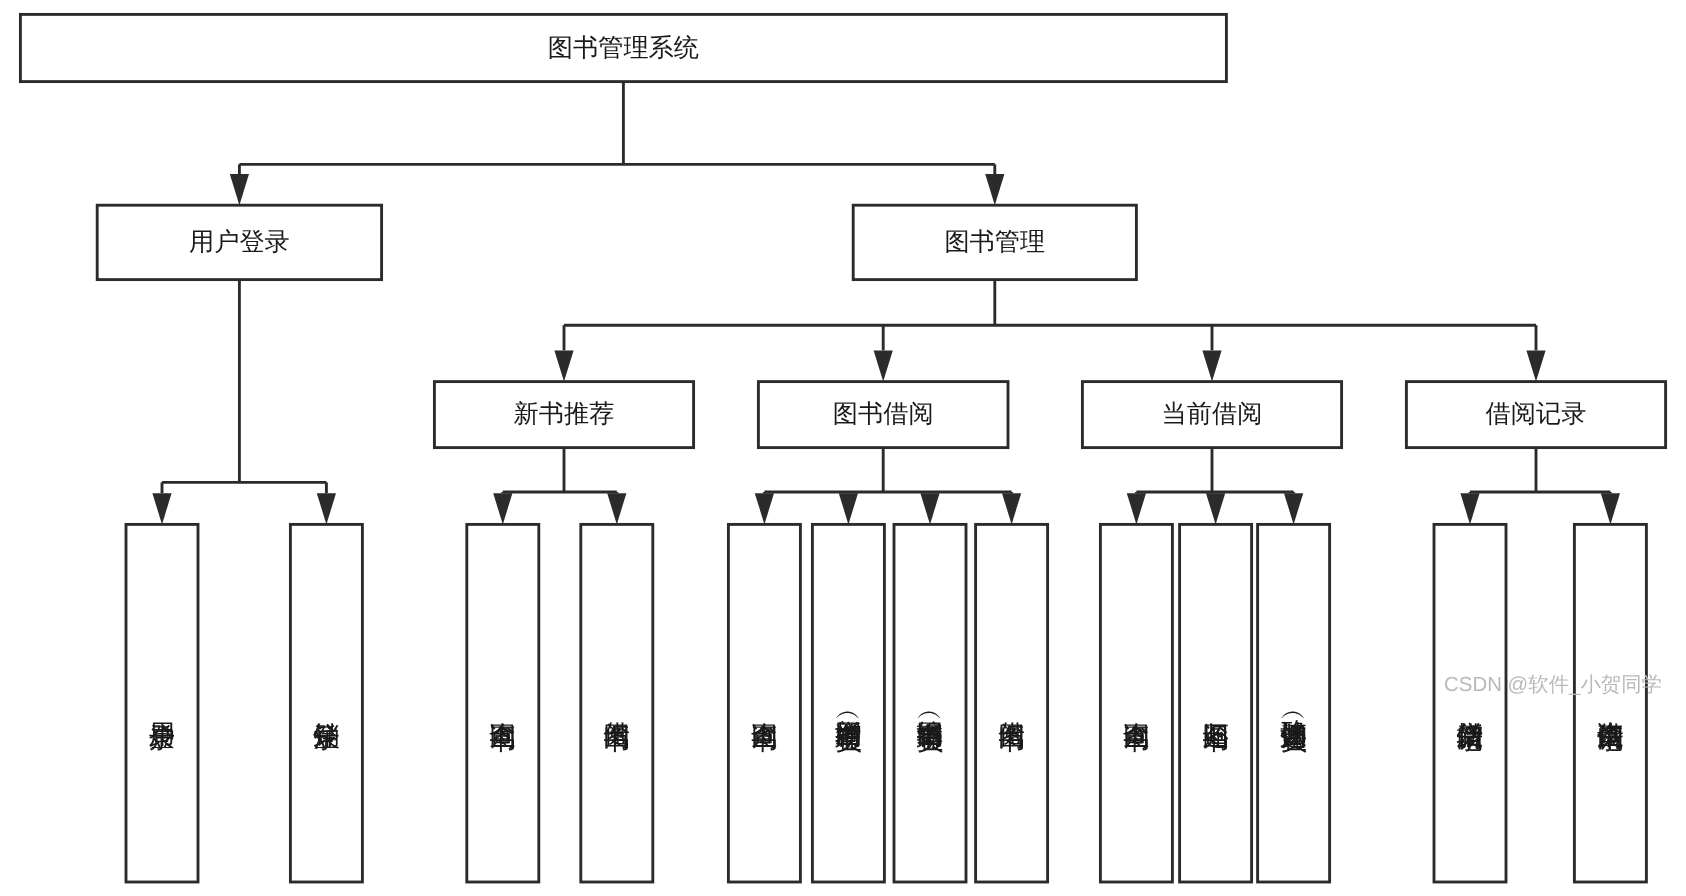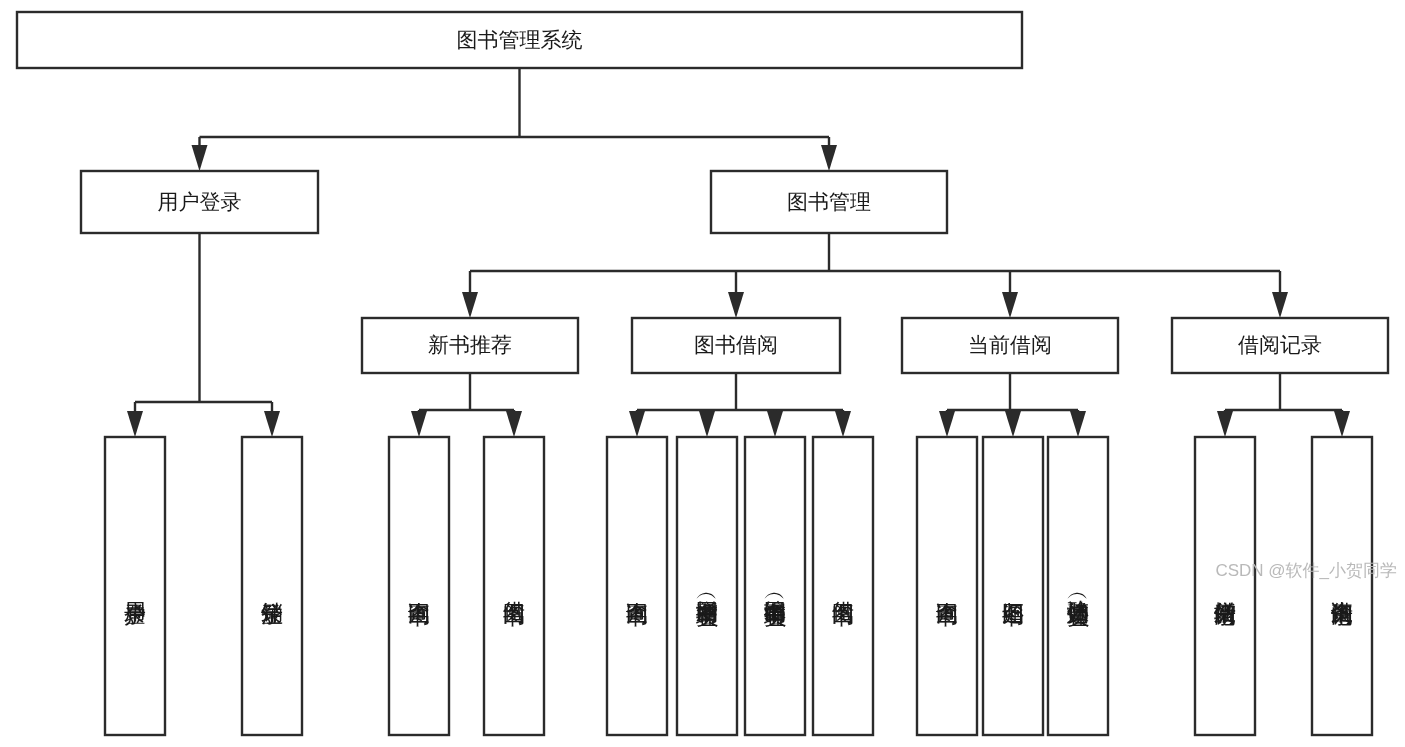--- a/index.html
+++ b/index.html
@@ -57,21 +57,21 @@
     line-height: 1.18;
     color: #1a1a1a;
     writing-mode: vertical-rl;
     text-orientation: upright;
     letter-spacing: 1px;
     pointer-events: none;
     overflow: hidden;
   }
   .watermark {
     position: absolute;
-    right: 8px;
+    right: 20px;
     bottom: 6px;
     font-family: "Liberation Sans", "DejaVu Sans", sans-serif;
     font-size: 17px;
     color: #b9b9b9;
     white-space: nowrap;
   }
 </style>
 </head>
 <body>
 

